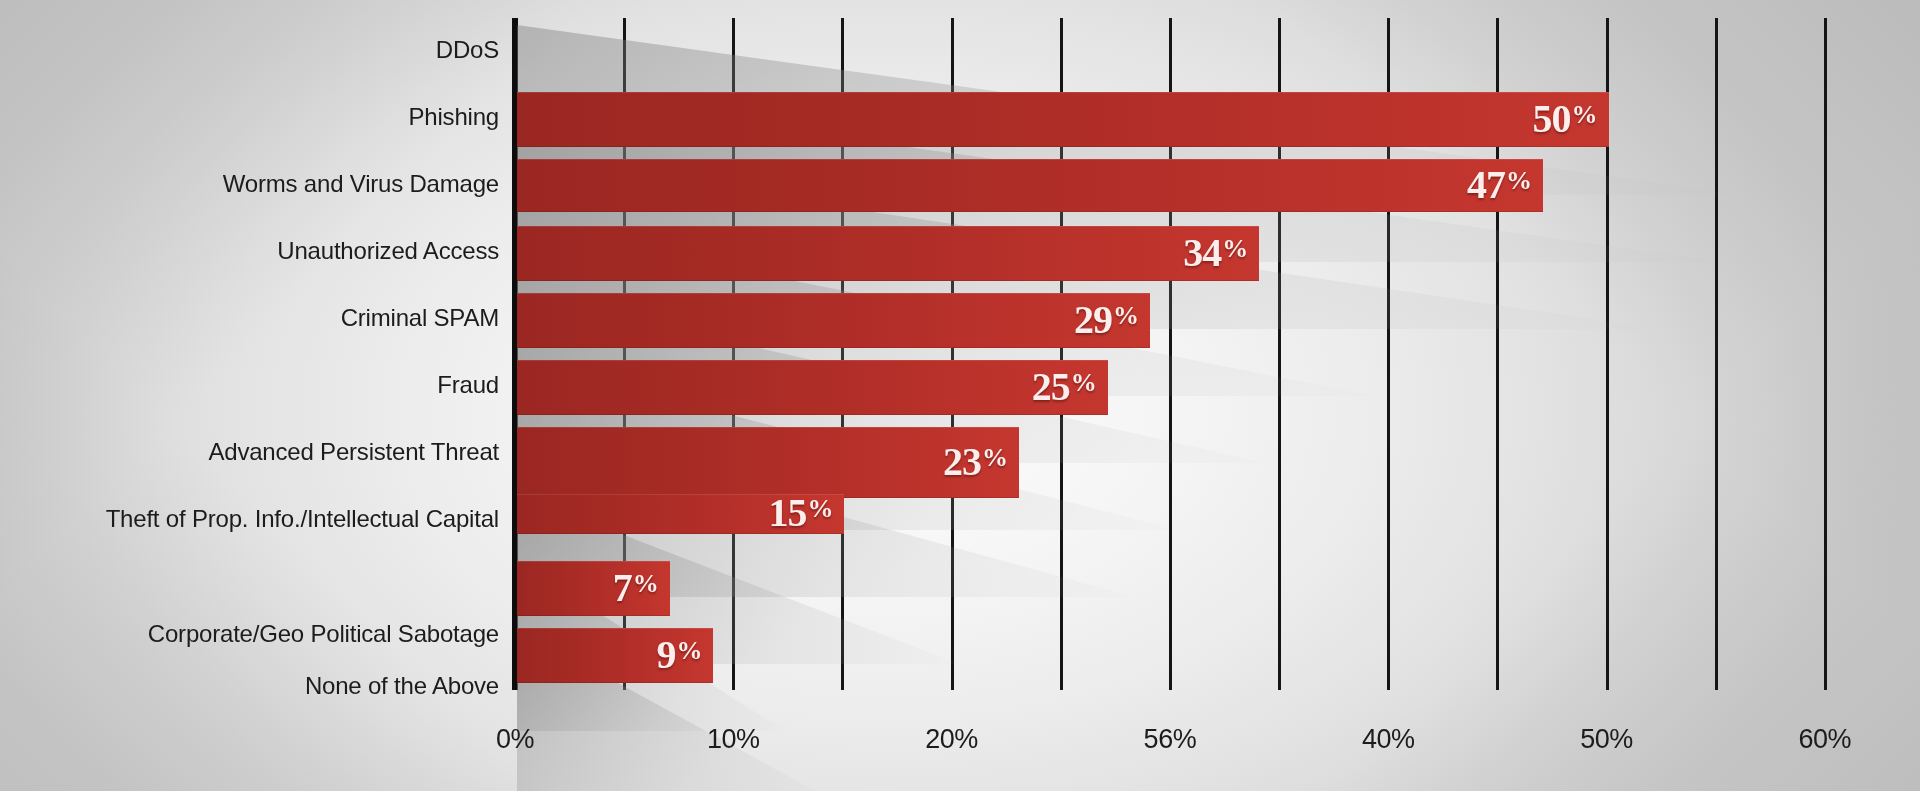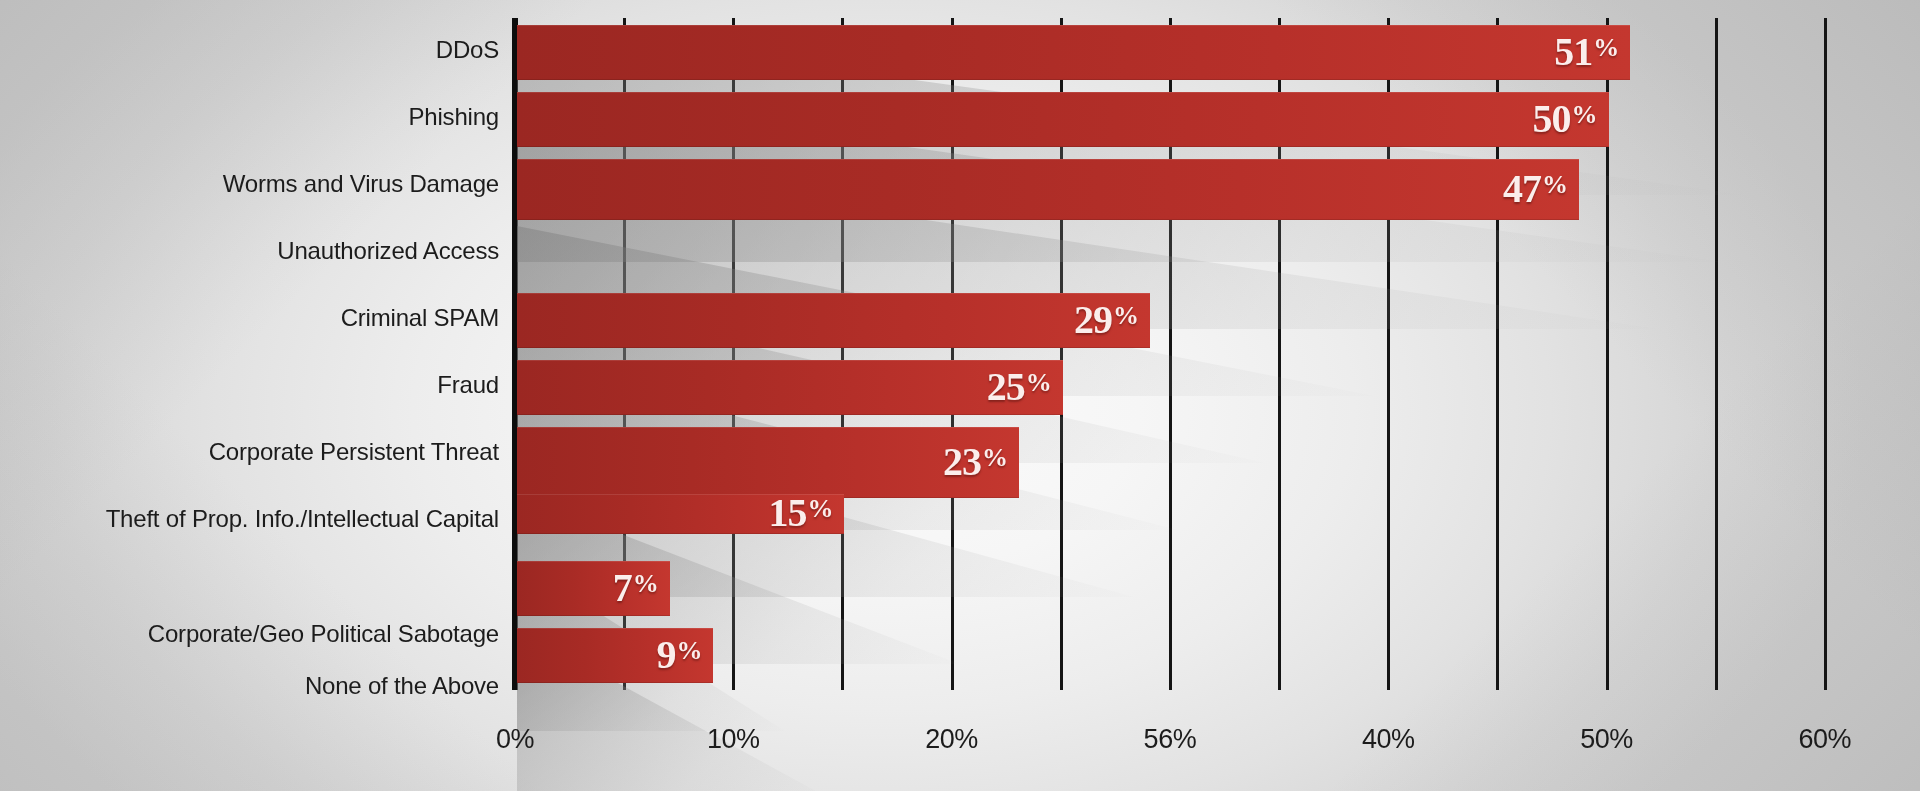--- a/index.html
+++ b/index.html
@@ -163,45 +163,45 @@
       </div>
       <div class="bar-shadow" style="left: 517px; top: 494px; width: 442.45px; height: 170px;">
         <div></div>
       </div>
       <div class="bar-shadow" style="left: 517px; top: 561px; width: 267.81px; height: 170px;">
         <div></div>
       </div>
       <div class="bar-shadow" style="left: 517px; top: 628px; width: 311.47px; height: 170px;">
         <div></div>
       </div>
-      <div class="bar" title="DDoS 51%" style="left: 517px; top: 25px; width: 1113.33px; height: 55px;">
-        <div class="bar-value"><span>51</span><span class="pct">%</span></div>
-      </div>
       <div class="cat-label" style="top: 37.5px; right: 1421px;">DDoS</div>
       <div class="bar" title="Phishing 50%" style="left: 517px; top: 92px; width: 1091.5px; height: 55px;">
         <div class="bar-value"><span>50</span><span class="pct">%</span></div>
       </div>
       <div class="cat-label" style="top: 104.5px; right: 1421px;">Phishing</div>
-      <div class="bar" title="Worms and Virus Damage 47%" style="left: 517px; top: 159px; width: 1026.01px; height: 61px; padding-left: 36px;">
+      <div class="bar" title="Worms and Virus Damage 47%" style="left: 517px; top: 159px; width: 1026.01px; height: 53px;">
         <div class="bar-value"><span>47</span><span class="pct">%</span></div>
       </div>
       <div class="cat-label" style="top: 171.5px; right: 1421px;">Worms and Virus Damage</div>
+      <div class="bar" title="Unauthorized Access 34%" style="left: 517px; top: 226px; width: 742.22px; height: 55px;">
+        <div class="bar-value"><span>34</span><span class="pct">%</span></div>
+      </div>
       <div class="cat-label" style="top: 238.5px; right: 1421px;">Unauthorized Access</div>
       <div class="bar" title="Criminal SPAM 29%" style="left: 517px; top: 293px; width: 633.07px; height: 55px;">
         <div class="bar-value"><span>29</span><span class="pct">%</span></div>
       </div>
       <div class="cat-label" style="top: 305.5px; right: 1421px; margin-left: 9px;">Criminal SPAM</div>
-      <div class="bar" title="Fraud 25%" style="left: 517px; top: 360px; width: 545.75px; height: 55px;">
+      <div class="bar" title="Fraud 25%" style="left: 517px; top: 360px; width: 545.75px; height: 55px; padding-left: 45px;">
         <div class="bar-value"><span>25</span><span class="pct">%</span></div>
       </div>
       <div class="cat-label" style="top: 372.5px; right: 1421px;">Fraud</div>
       <div class="bar" title="Advanced Persistent Threat 23%" style="left: 517px; top: 427px; width: 502.09px; height: 71px;">
         <div class="bar-value"><span>23</span><span class="pct">%</span></div>
       </div>
-      <div class="cat-label" style="top: 439.5px; right: 1421px;">Corporate Persistent Threat</div>
+      <div class="cat-label" style="top: 439.5px; right: 1421px;">Advanced Persistent Threat</div>
       <div class="bar" title="Theft of Prop. Info./Intellectual Capital 15%" style="left: 517px; top: 494px; width: 327.45px; height: 40px;">
         <div class="bar-value"><span>15</span><span class="pct">%</span></div>
       </div>
       <div class="cat-label" style="top: 506.5px; right: 1421px;">Theft of Prop. Info./Intellectual Capital</div>
       <div class="bar" title="Corporate/Geo Political Sabotage 7%" style="left: 517px; top: 561px; width: 152.81px; height: 55px;">
         <div class="bar-value"><span>7</span><span class="pct">%</span></div>
       </div>
       <div class="cat-label" style="top: 573.5px; right: 1421px; margin-top: 48px;">Corporate/Geo Political Sabotage</div>
       <div class="bar" title="None of the Above 9%" style="left: 517px; top: 628px; width: 196.47px; height: 55px;">
         <div class="bar-value"><span>9</span><span class="pct">%</span></div>

